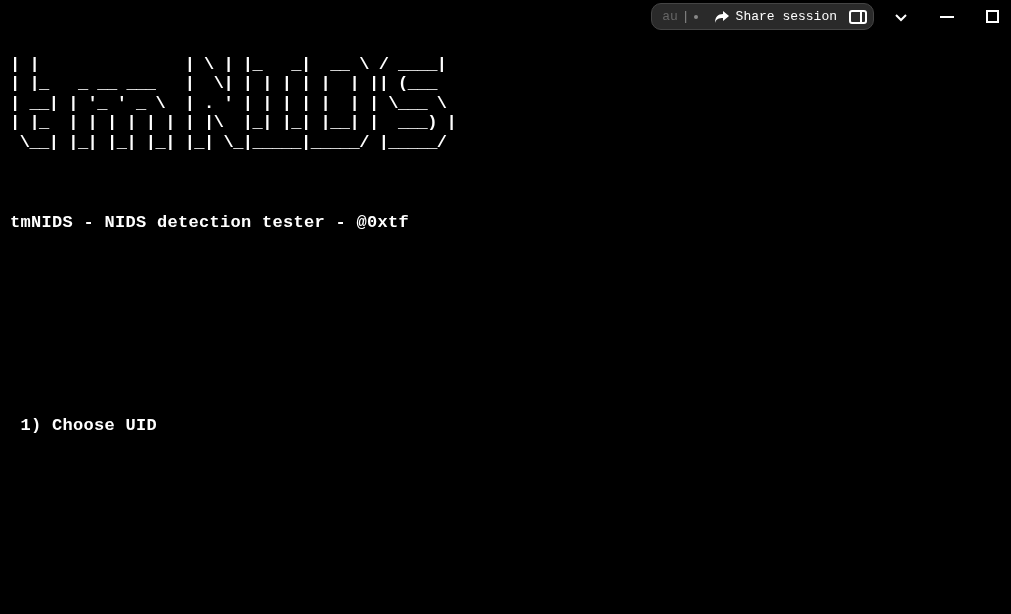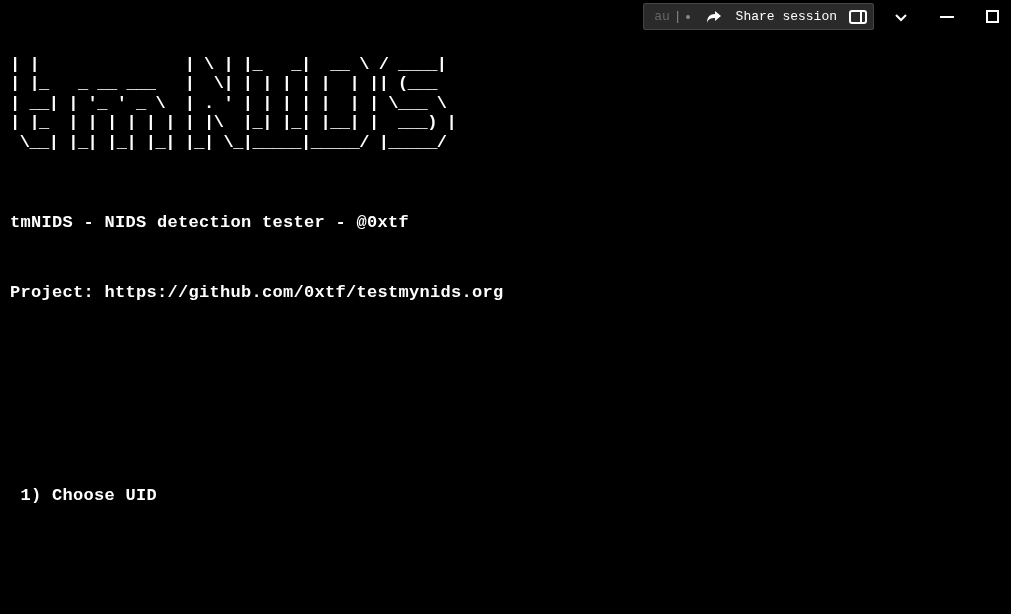--- a/index.html
+++ b/index.html
@@ -25,21 +25,21 @@
       display: flex;
       align-items: center;
       gap: 20px;
       z-index: 10;
     }
     .share-group {
       display: flex;
       align-items: center;
       background: #2a2a2a;
       border: 1px solid #444;
-      border-radius: 2px;
+      border-radius: 10px;
       padding: 3px 6px;
       gap: 8px;
     }
     .search-area {
       display: flex;
       align-items: center;
       gap: 4px;
       color: #888;
       font-size: 13px;
       font-weight: normal;
@@ -50,21 +50,21 @@
     }
     .dot {
       width: 4px;
       height: 4px;
       border-radius: 50%;
       background: #888;
     }
     .share-btn {
       display: flex;
       align-items: center;
-      gap: 14px;
+      gap: 6px;
       color: #fff;
       font-size: 13px;
       font-weight: normal;
       cursor: pointer;
       padding: 2px 4px;
     }
     .panel-icon {
       width: 18px;
       height: 14px;
       border: 2px solid #fff;
@@ -155,21 +155,20 @@
   </div>
 </div>
 
 <div class="terminal">
   <div class="ascii-art">| |               | \ | |_   _|  __ \ / ____|
 | |_   _ __ ___   |  \| | | | | |  | || (___
 | __| | '_ ' _ \  | . ' | | | | |  | | \___ \
 | |_  | | | | | | | |\  |_| |_| |__| |  ___) |
  \__| |_| |_| |_| |_| \_|_____|_____/ |_____/</div>
   <div>tmNIDS - NIDS detection tester - @0xtf</div>
-  <div>Project: https://github.com/0xtf/testmynids.org</div>
   <div style="height:22px;"></div>
   <div class="menu-list">
     <div class="menu-item"><span> 1</span>) <span>Choose UID</span></div>
     
     
     
     
     
     
     

